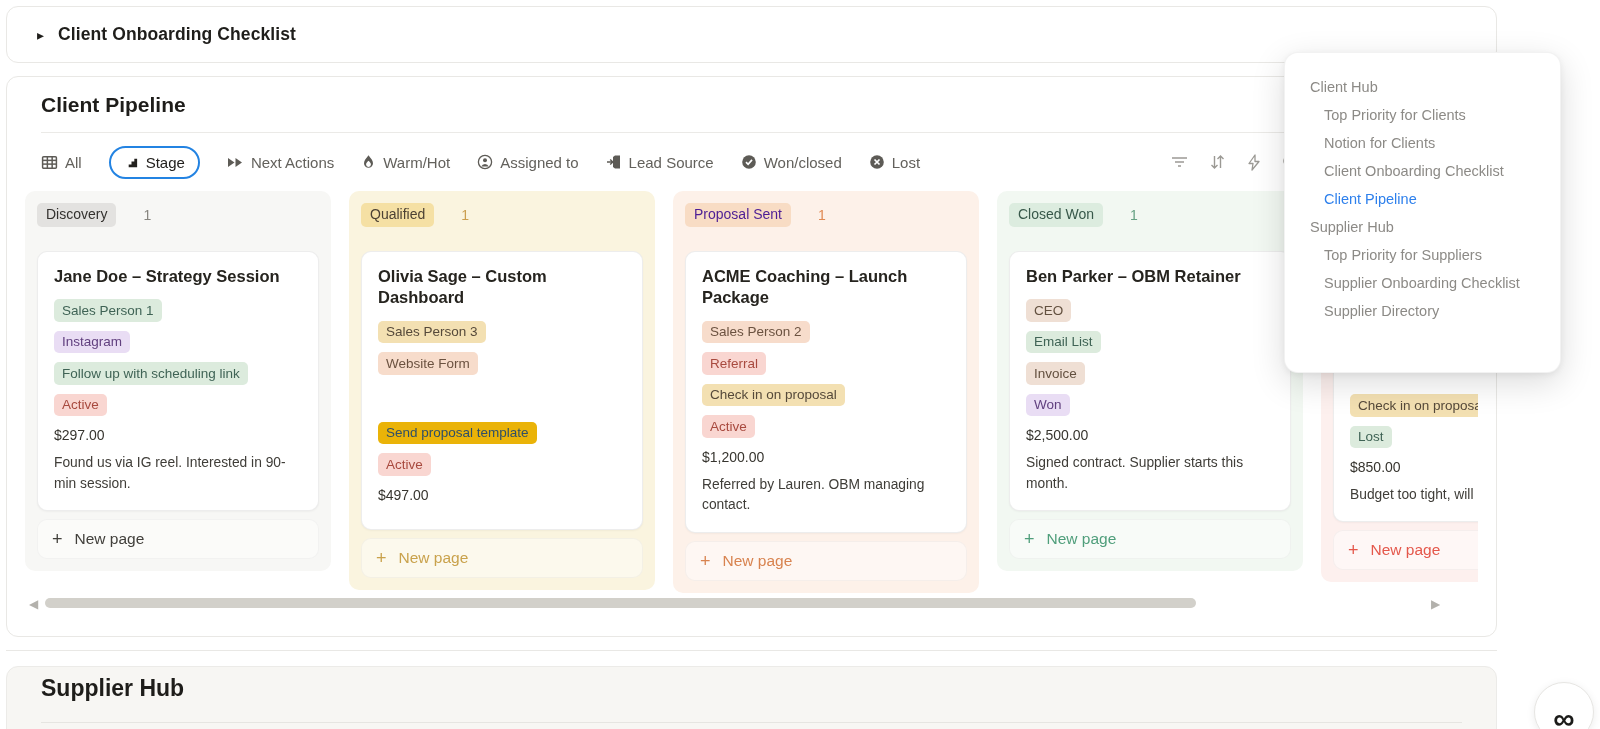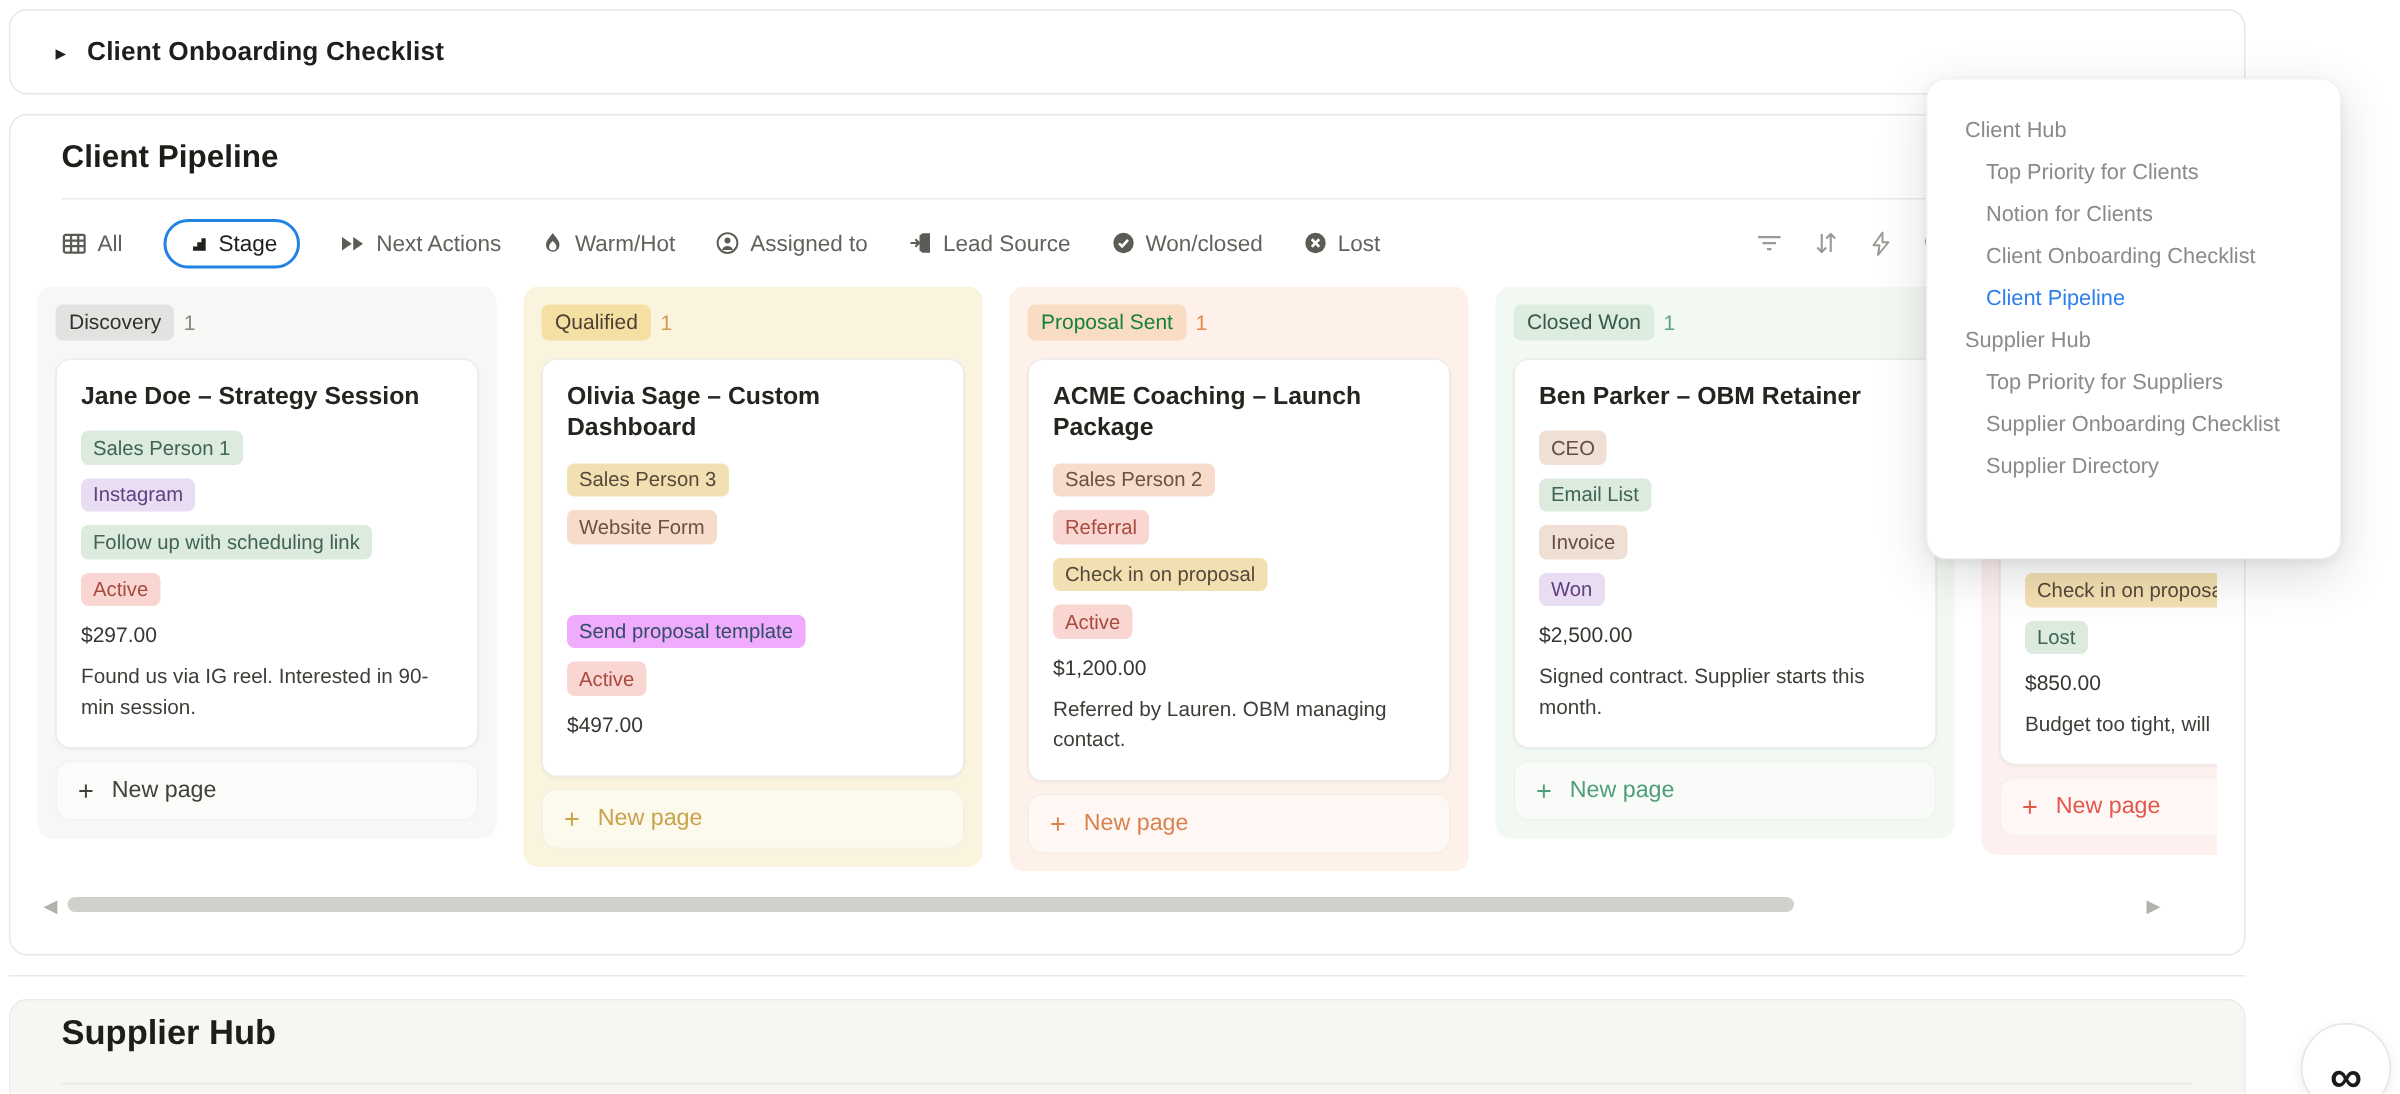--- a/index.html
+++ b/index.html
@@ -18,55 +18,55 @@
   .tabs{position:absolute;left:34px;top:62px;height:46px;display:flex;align-items:center;gap:27px;}
   .tab{display:flex;align-items:center;gap:7px;font-size:15px;color:#63615c;cursor:pointer;white-space:nowrap;}
   .tab svg{display:block;}
   .tab.pill{border:2px solid #2383e2;border-radius:20px;padding:6px 13px;color:#23211e;font-weight:400;background:#fff;}
   .toolbar{position:absolute;right:198px;top:62px;height:46px;display:flex;align-items:center;gap:21px;}
   .tbtn{cursor:pointer;display:flex;align-items:center;color:#9b9994;}
 
   .board{position:absolute;left:18px;top:114px;width:1453px;overflow:hidden;}
   .board-row{display:flex;gap:18px;align-items:flex-start;width:1700px;}
   .col{width:306px;min-width:306px;border-radius:10px;padding:12px;box-sizing:border-box;}
-  .col-head{display:flex;align-items:center;gap:6px;margin-bottom:12px;}
+  .col-head{display:flex;align-items:center;gap:27px;margin-bottom:24px;}
   .col-pill{font-size:14px;font-weight:400;padding:3px 9px;border-radius:5px;white-space:nowrap;min-height:18px;}
   .col-count{font-size:14px;}
   .kcard{background:#fff;border:1px solid rgba(0,0,0,.07);border-radius:10px;padding:14px 16px 16px;
          box-shadow:0 1px 2px rgba(0,0,0,.04);cursor:pointer;}
   .ktitle{font-size:16.5px;font-weight:700;color:#26241f;margin:0 0 12px 0;line-height:1.3;}
   .tag{display:table;font-size:13.5px;line-height:1;padding:4.5px 8px;border-radius:5px;margin-bottom:9px;white-space:nowrap;}
   .amount{font-size:14px;color:#37352f;margin:11px 0 10px;}
   .note{font-size:13.8px;color:#3f3d38;line-height:1.48;}
   .note.nowrap{white-space:nowrap;}
   .spacer{height:128px;}
   .newpage{margin-top:8px;height:40px;border-radius:10px;display:flex;align-items:center;gap:12px;
            padding:0 14px;box-sizing:border-box;font-size:15.5px;cursor:pointer;
            background:rgba(255,255,255,.45);border:1px solid rgba(0,0,0,.035);}
   .newpage .plus{font-size:18px;line-height:1;}
 
   
   .col.c-gray{background:#f7f7f5;} .col.c-gray .col-pill{background:#e3e2e0;color:#33312e;}
   .col.c-gray .col-count{color:#87857f;} .col.c-gray .newpage{color:#42403c;}
   .col.c-yellow{background:#faf4df;} .col.c-yellow .col-pill{background:#f5e0a4;color:#4c4134;}
   .col.c-yellow .col-count{color:#cb9f50;} .col.c-yellow .newpage{color:#c9a24c;}
-  .col.c-orange{background:#fdf1e9;} .col.c-orange .col-pill{background:#f8dcc4;color:#15803d;}
+  .col.c-orange{background:#fdf1e9;} .col.c-orange .col-pill{background:#f8dcc4;color:#4c1d95;}
   .col.c-orange .col-count{color:#e08a53;} .col.c-orange .newpage{color:#d8834f;}
   .col.c-green{background:#f2f8f2;} .col.c-green .col-pill{background:#dcecdf;color:#38584a;}
   .col.c-green .col-count{color:#66a183;} .col.c-green .newpage{color:#4f9e7b;}
   .col.c-red{background:#fdf0ee;} .col.c-red .col-pill{background:#fad4cd;color:#6b3630;min-width:86px;}
   .col.c-red .col-count{color:#e0695c;} .col.c-red .newpage{color:#e4574b;}
 
   
   .tag.c-green{background:#dcebdd;color:#3f6355;}
   .tag.c-purple{background:#e9ddf4;color:#61407f;}
   .tag.c-red{background:#f9d6d1;color:#a84a3f;}
   .tag.c-yellow{background:#f3e0b2;color:#55493a;}
   .tag.c-orange{background:#f7dccb;color:#6b5240;}
-  .tag.c-blue{background:#f0abfc;color:#2f4f68;margin-top:47px;}
+  .tag.c-blue{background:#eab308;color:#2f4f68;margin-top:47px;}
   .tag.c-brown{background:#efdfd4;color:#63503f;}
 
   .hscroll{position:absolute;left:0;top:517px;width:1491px;height:22px;}
   .sc-arrow{position:absolute;top:3px;font-size:12px;color:#b3b1ac;cursor:pointer;}
   .sc-arrow.left{left:22px;} .sc-arrow.right{left:1424px;}
   .sc-thumb{position:absolute;left:38px;top:4px;width:1151px;height:10px;border-radius:6px;background:#d2d0ca;cursor:grab;}
 
   .section-divider{position:absolute;left:6px;top:650px;width:1491px;height:1px;background:#e9e8e5;}
 
   .supplier-panel{left:6px;top:666px;width:1491px;height:140px;background:#f7f6f3;border-color:#ecebe8;}

